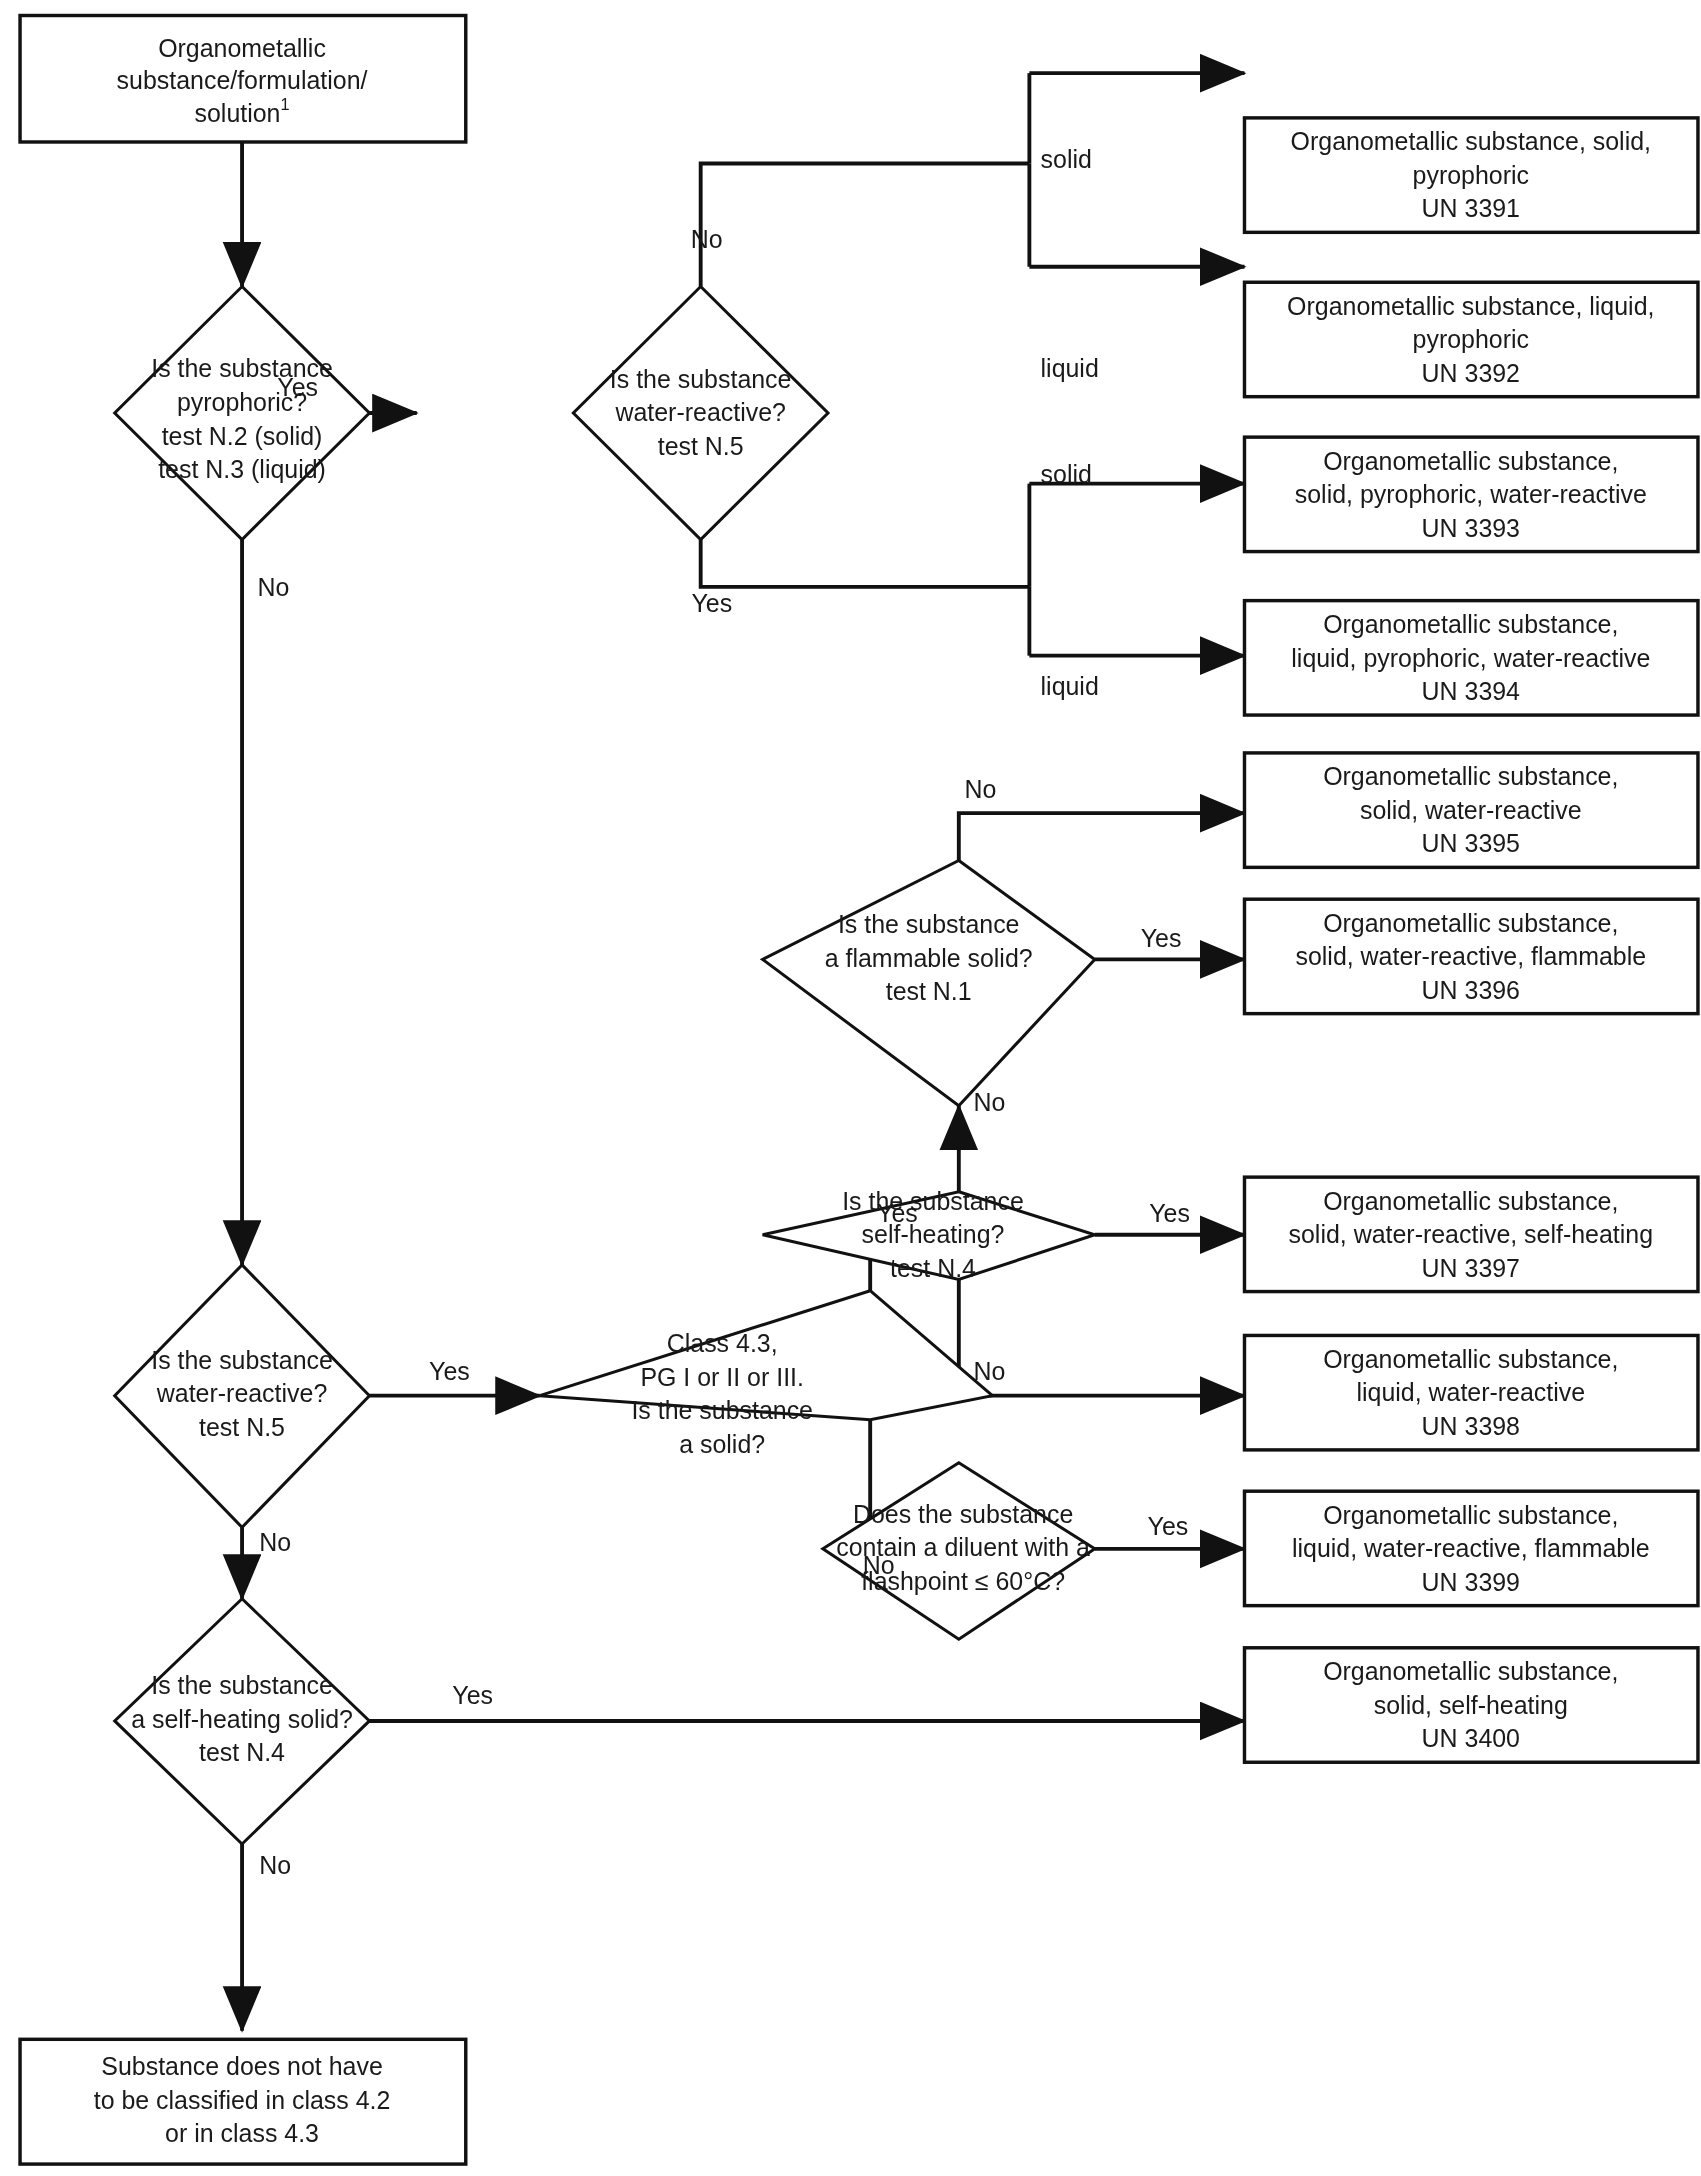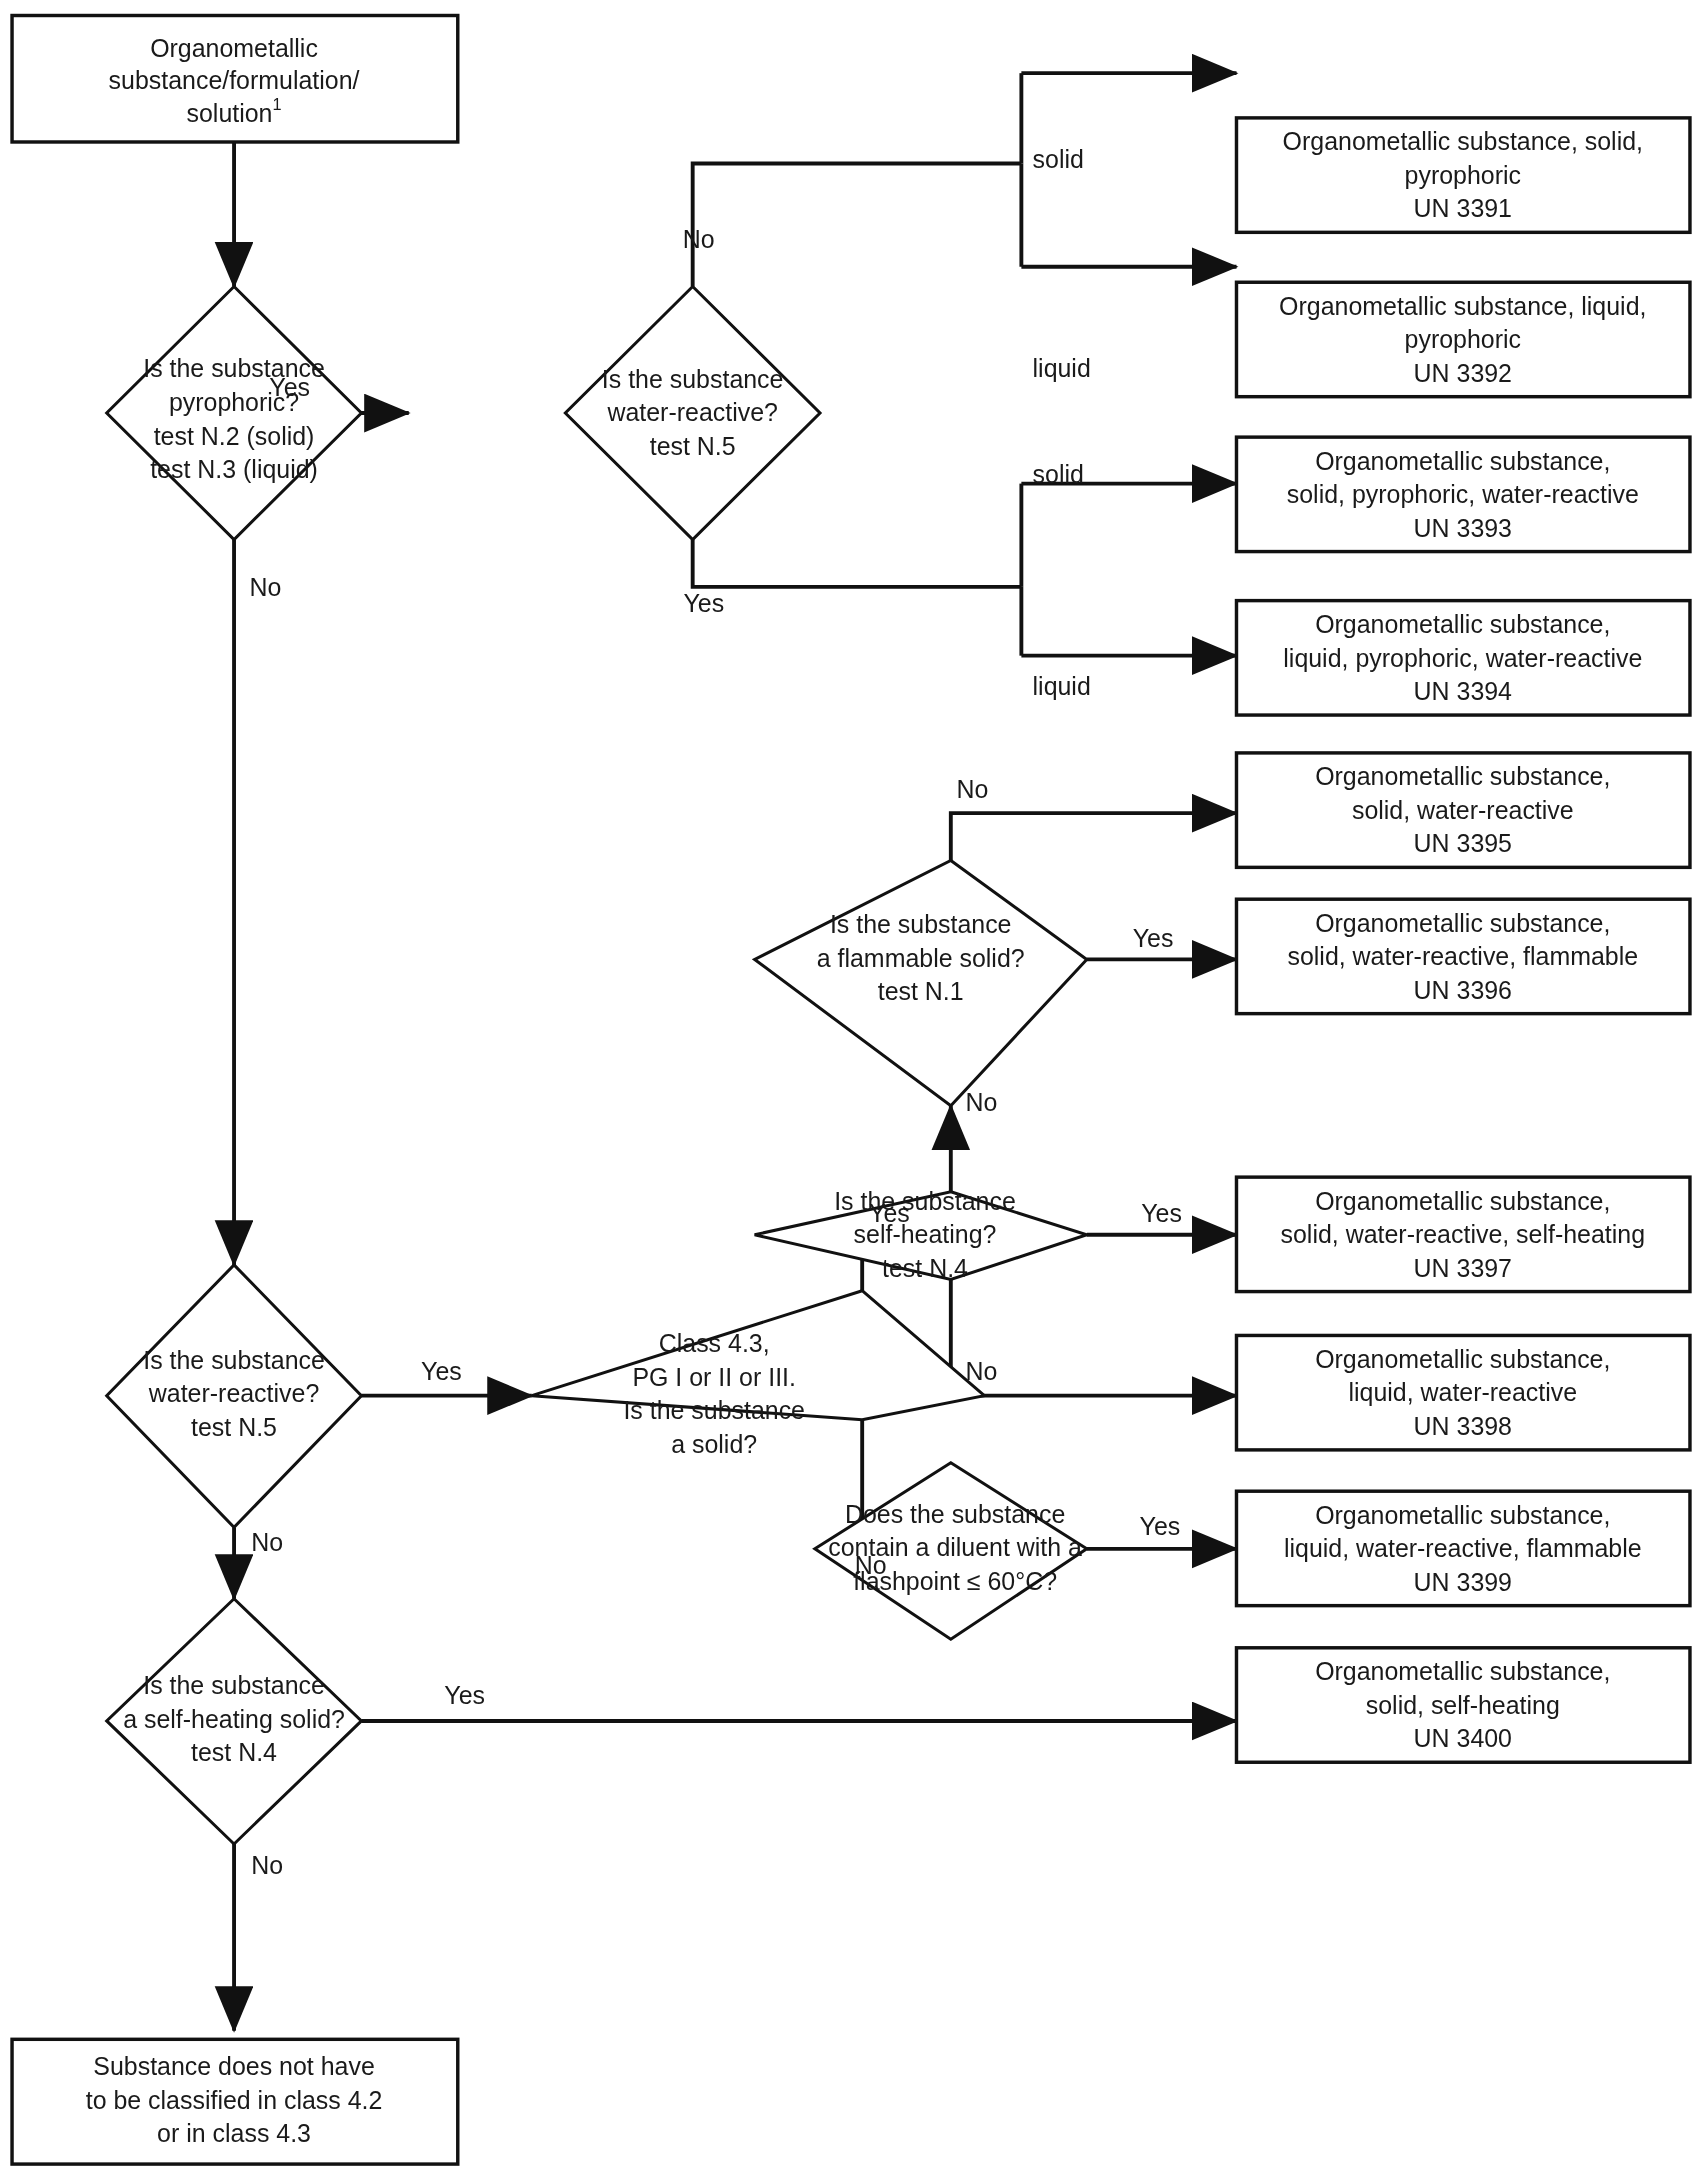--- a/index.html
+++ b/index.html
@@ -10,20 +10,21 @@
   body {
     width: 1702px;
     height: 2177px;
     font-family: "Liberation Sans", sans-serif;
     overflow: hidden;
   }
   #chart-root {
     position: relative;
     width: 1400px;
     height: 2177px;
+    padding-left: 8px;
   }
   svg#flow {
     display: block;
     width: 1702px;
     height: 2177px;
   }
   .shape-stroke {
     fill: #ffffff;
     stroke: #111111;
     stroke-width: 4;

